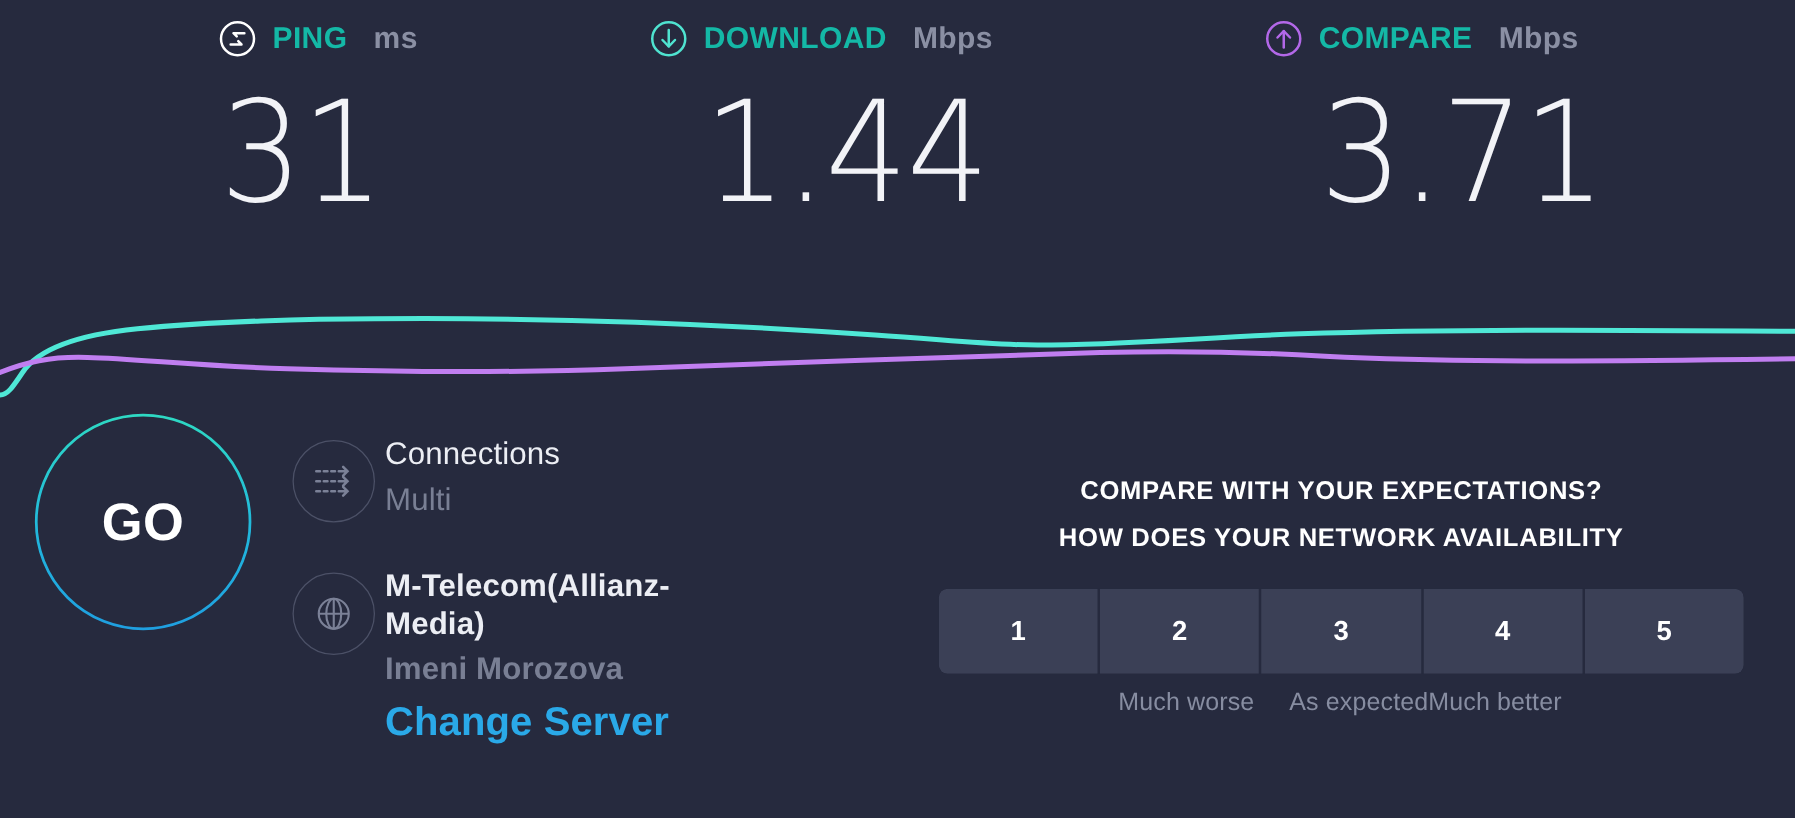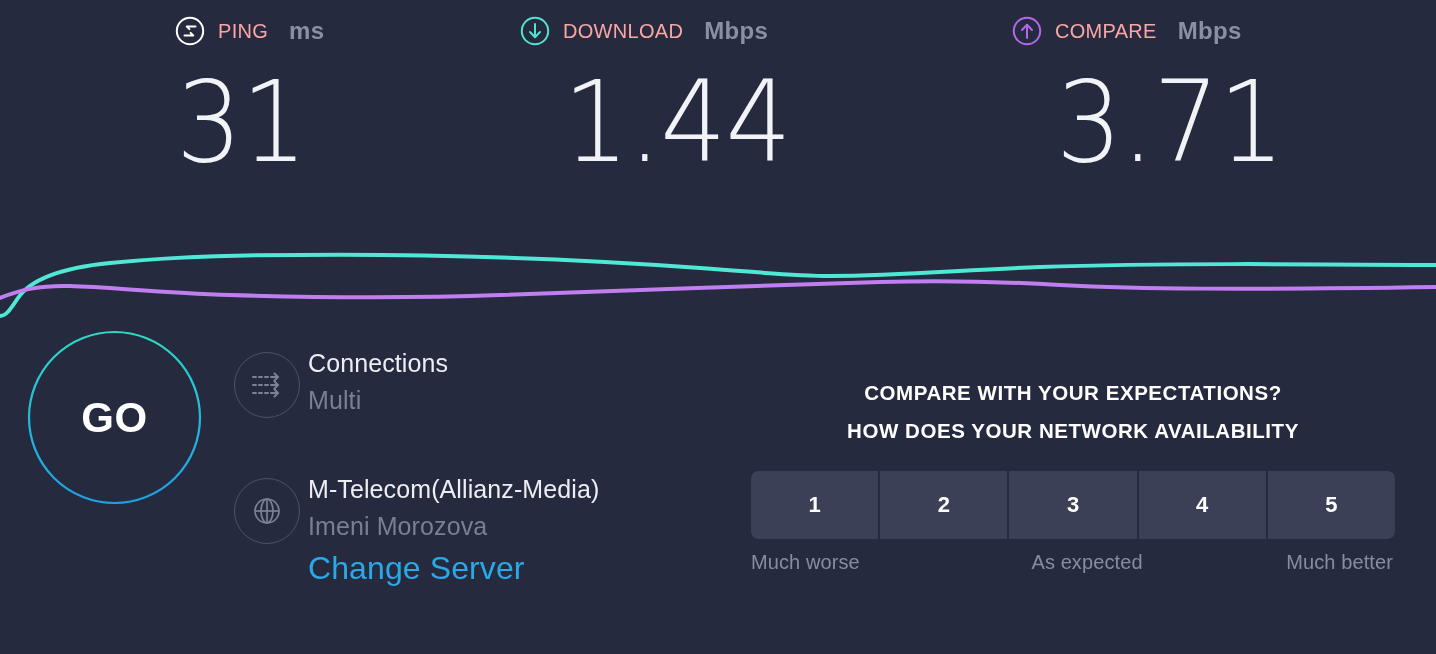--- a/index.html
+++ b/index.html
@@ -34,24 +34,24 @@
     gap: 12px;
     height: 62px;
   }
   .metric-icon {
     width: 32px;
     height: 32px;
     flex: 0 0 32px;
     display: block;
   }
   .metric-title {
-    font-size: 20px;
-    font-weight: normal;
+    font-size: 24px;
+    font-weight: bold;
     letter-spacing: 0.3px;
-    color: #fca5a5;
+    color: #14b8a6;
     white-space: nowrap;
     line-height: 1;
   }
   .metric-unit {
     font-size: 24px;
     font-weight: bold;
     letter-spacing: 0.3px;
     color: #8a8fa3;
     white-space: nowrap;
     line-height: 1;
@@ -128,21 +128,21 @@
     position: absolute;
     left: 234px;
     top: 18px;
     width: 430px;
   }
   .info-row {
     display: flex;
     align-items: flex-start;
     gap: 8px;
   }
-  .info-row + .info-row { margin-top: 56px; }
+  .info-row + .info-row { margin-top: 36px; font-weight: bold; }
   .info-icon-circle {
     flex: 0 0 64px;
     width: 64px;
     height: 64px;
     border-radius: 50%;
     border: 1px solid #4c5167;
     display: flex;
     align-items: center;
     justify-content: center;
     margin-top: 4px;
@@ -209,21 +209,21 @@
     display: flex;
     align-items: center;
     justify-content: center;
     padding: 0;
   }
   .rating-btn:first-child { border-radius: 7px 0 0 7px; }
   .rating-btn:last-child  { border-radius: 0 7px 7px 0; }
 
   .rating-legend {
     display: flex;
-    justify-content: space-between;
+    justify-content: center;
     margin-top: 12px;
     font-size: 20px;
     color: #878da1;
     letter-spacing: 0.1px;
   }
   .rating-legend span:nth-child(2) { margin-left: 28px; }
   .rating-legend span:nth-child(3) { margin-right: 2px; }
 </style>
 </head>
 <body>

